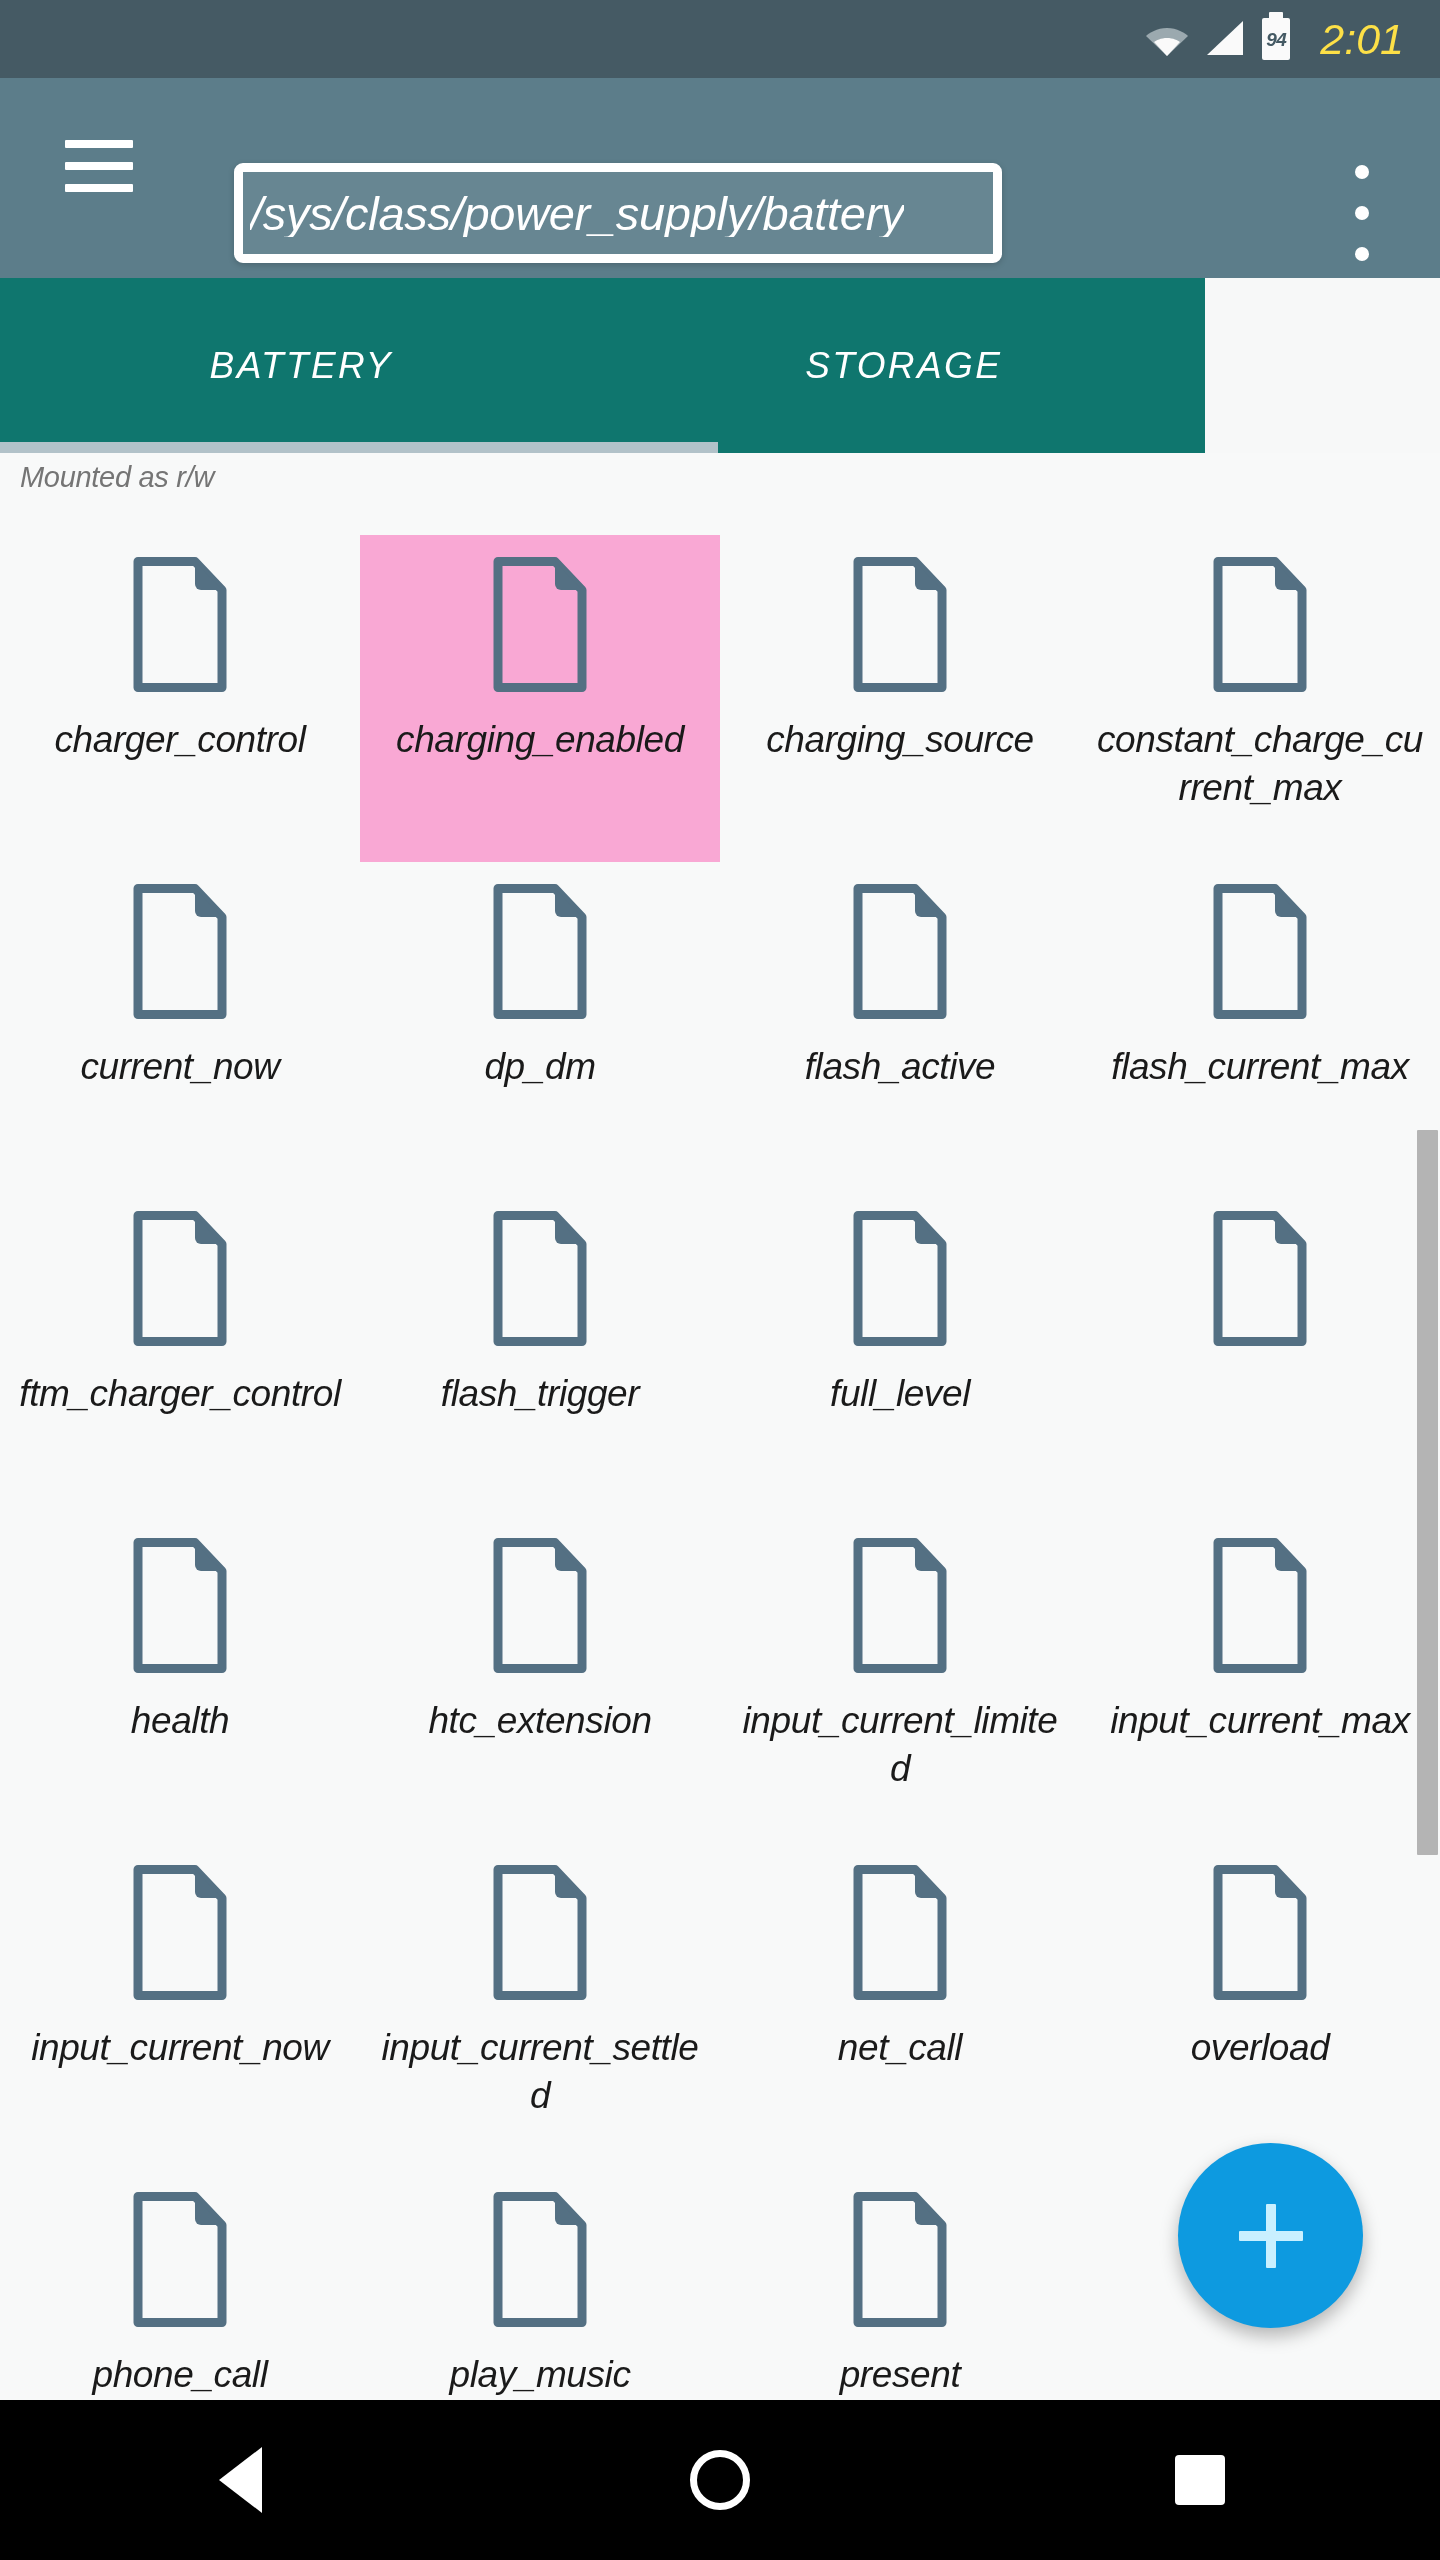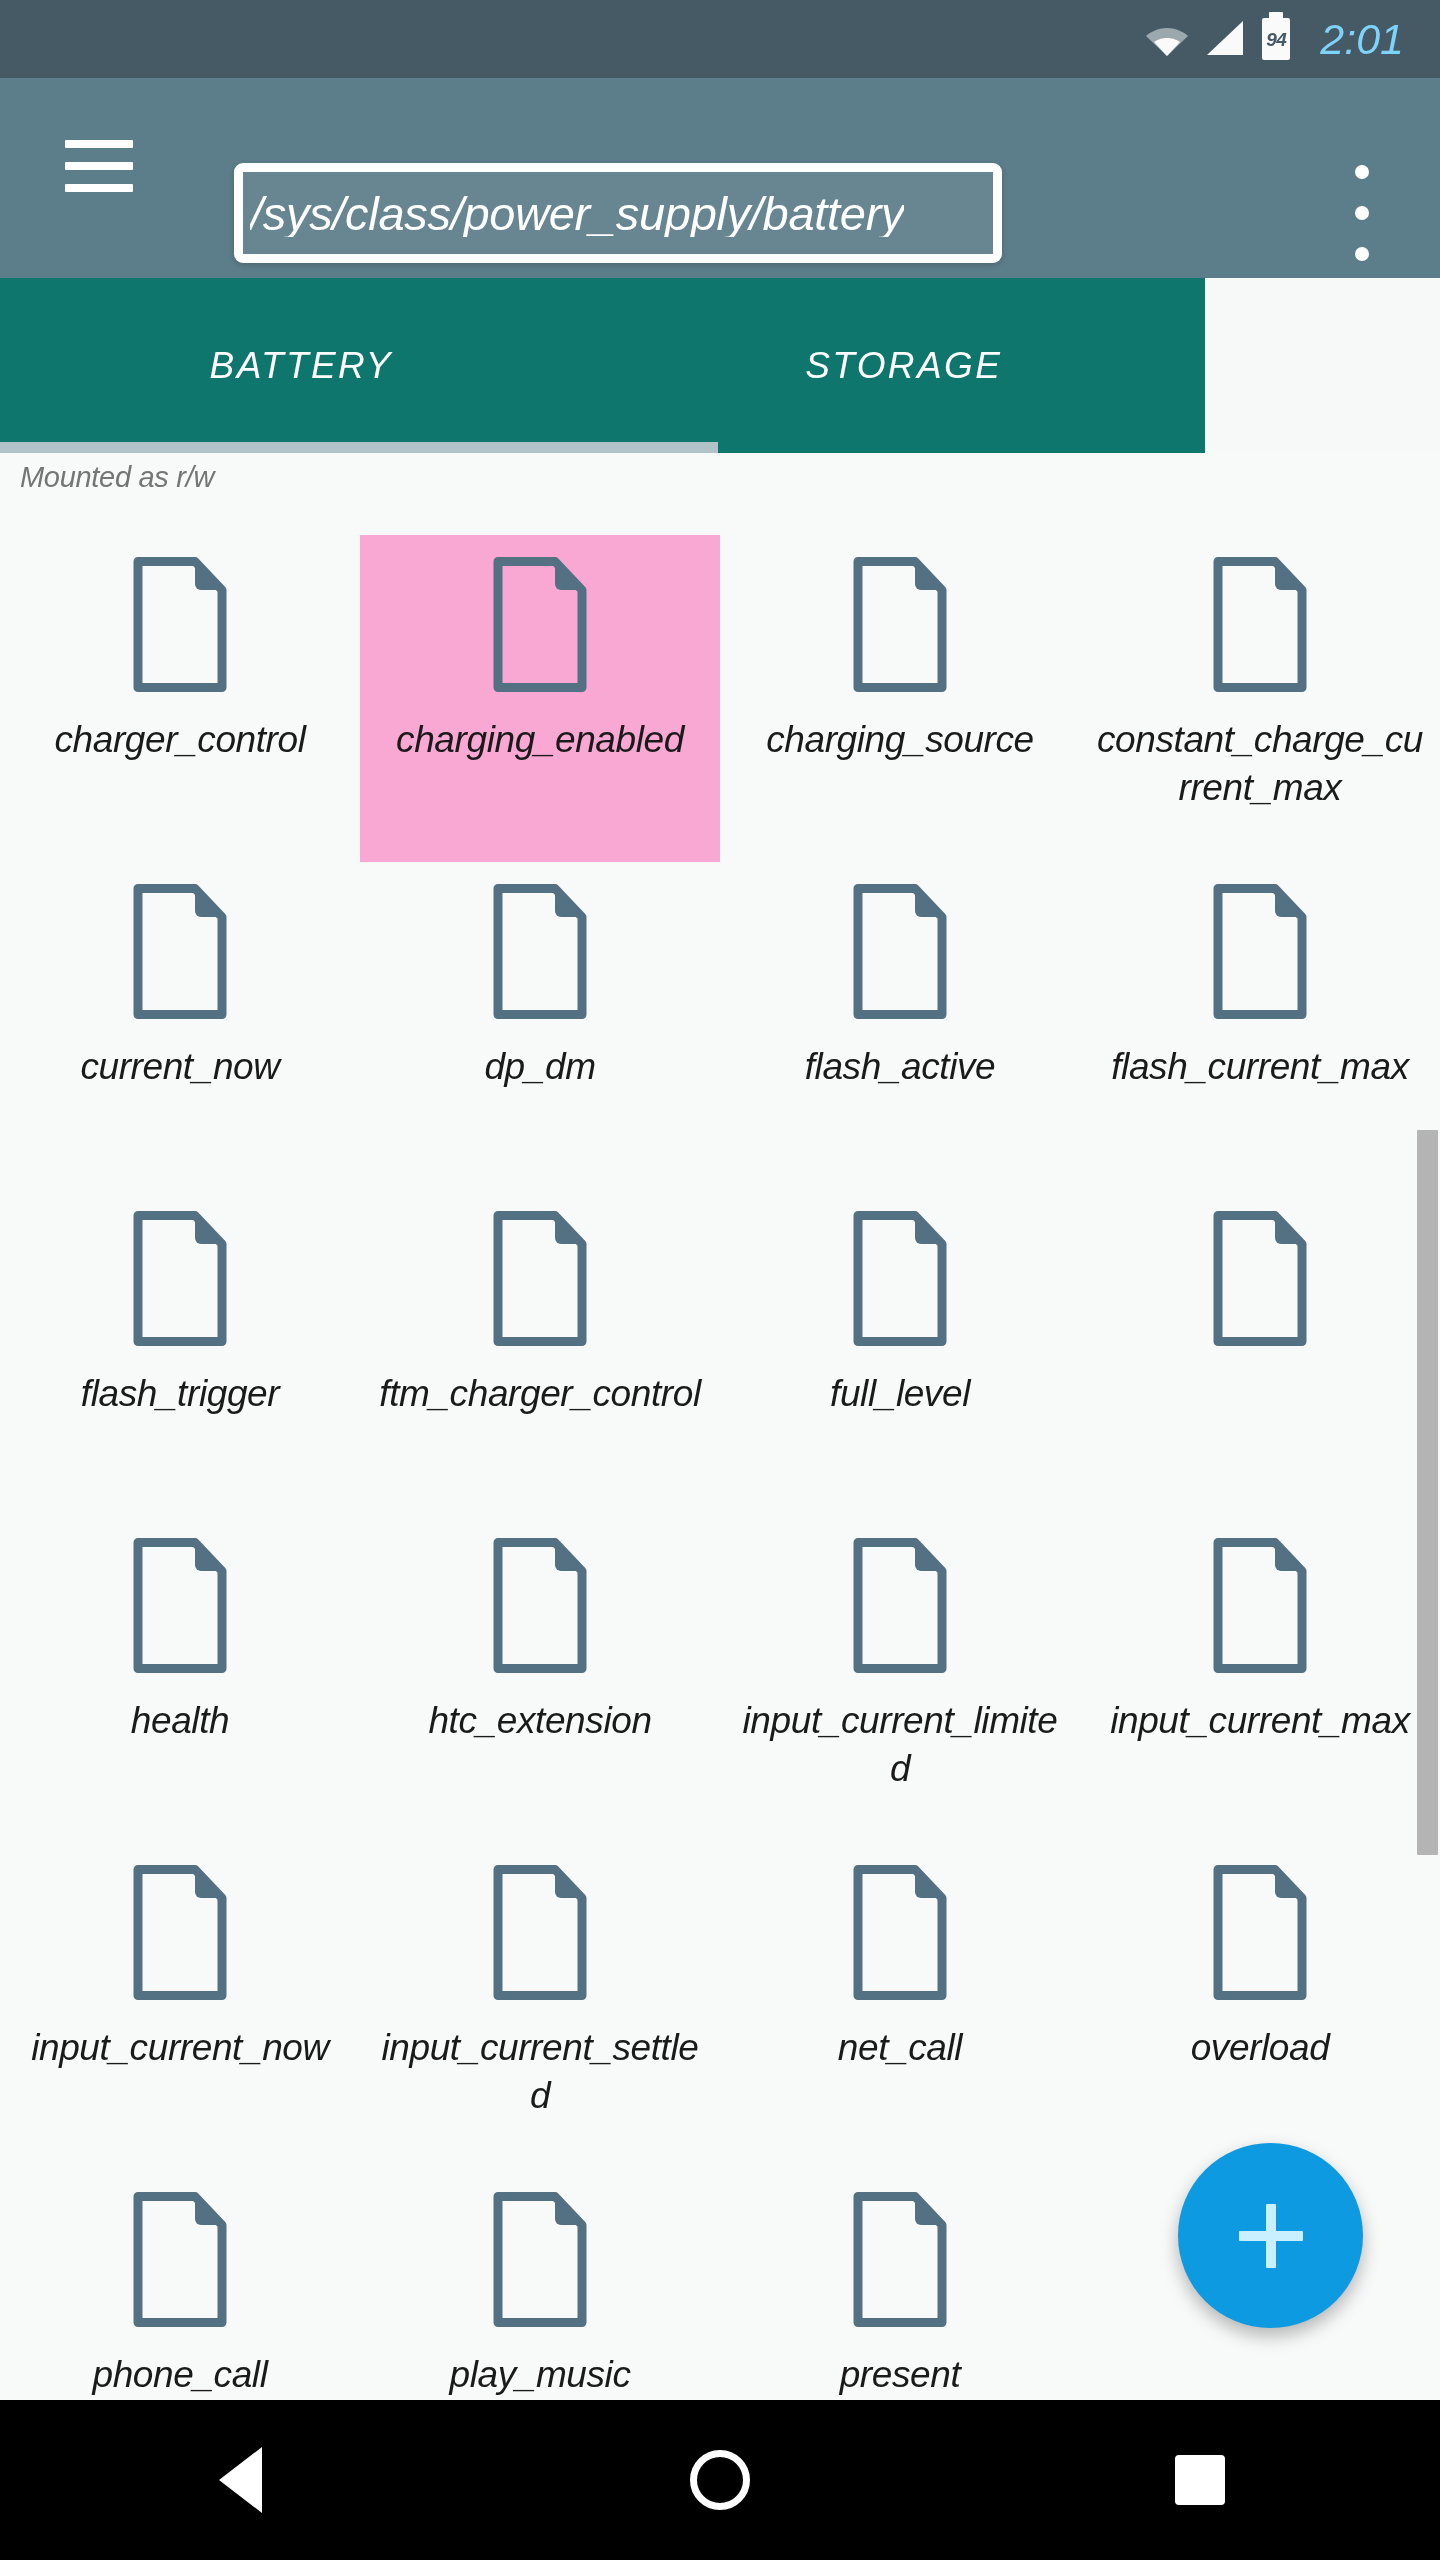--- a/index.html
+++ b/index.html
@@ -27,21 +27,21 @@
   }
   .battery-icon::before {
     content: ""; position: absolute; top: -6px; left: 7px; width: 14px; height: 6px;
     background: #FAFAFA; border-radius: 1px 1px 0 0;
   }
   .battery-level {
     font-size: 19px; font-weight: bold; color: #455A64; line-height: 1;
     letter-spacing: -0.5px;
   }
   .status-time {
-    color: #7dd3fc; font-size: 43px; line-height: 1; margin-left: 13px;
+    color: #fde047; font-size: 43px; line-height: 1; margin-left: 13px;
     font-weight: 400; letter-spacing: 0px;
   }
 
   
   .toolbar {
     position: absolute; top: 78px; left: 0; width: 1440px; height: 200px;
     background: #5C7D8A;
   }
   .hamburger {
     position: absolute; left: 65px; top: 62px; width: 68px; height: 52px;
@@ -263,28 +263,28 @@
               <path d="M6 3 H44 L62 22 V87 H6 Z" fill="none" stroke="#547083" stroke-width="6" stroke-linejoin="round"></path>
               <path d="M44 3 L62 22 H48 A4 4 0 0 1 44 18 Z" fill="#547083"></path>
             </svg></span>
           <div class="cell-label">flash_current_max</div>
         </div>
         <div class="cell">
           <span class="file-icon"><svg width="102" height="135" viewBox="0 0 68 90">
               <path d="M6 3 H44 L62 22 V87 H6 Z" fill="none" stroke="#547083" stroke-width="6" stroke-linejoin="round"></path>
               <path d="M44 3 L62 22 H48 A4 4 0 0 1 44 18 Z" fill="#547083"></path>
             </svg></span>
+          <div class="cell-label">ftm_charger_control</div>
+        </div>
+        <div class="cell">
+          <span class="file-icon"><svg width="102" height="135" viewBox="0 0 68 90">
+              <path d="M6 3 H44 L62 22 V87 H6 Z" fill="none" stroke="#547083" stroke-width="6" stroke-linejoin="round"></path>
+              <path d="M44 3 L62 22 H48 A4 4 0 0 1 44 18 Z" fill="#547083"></path>
+            </svg></span>
           <div class="cell-label">flash_trigger</div>
-        </div>
-        <div class="cell">
-          <span class="file-icon"><svg width="102" height="135" viewBox="0 0 68 90">
-              <path d="M6 3 H44 L62 22 V87 H6 Z" fill="none" stroke="#547083" stroke-width="6" stroke-linejoin="round"></path>
-              <path d="M44 3 L62 22 H48 A4 4 0 0 1 44 18 Z" fill="#547083"></path>
-            </svg></span>
-          <div class="cell-label">ftm_charger_control</div>
         </div>
         <div class="cell">
           <span class="file-icon"><svg width="102" height="135" viewBox="0 0 68 90">
               <path d="M6 3 H44 L62 22 V87 H6 Z" fill="none" stroke="#547083" stroke-width="6" stroke-linejoin="round"></path>
               <path d="M44 3 L62 22 H48 A4 4 0 0 1 44 18 Z" fill="#547083"></path>
             </svg></span>
           <div class="cell-label">full_level</div>
         </div>
         <div class="cell">
           <span class="file-icon"><svg width="102" height="135" viewBox="0 0 68 90">

